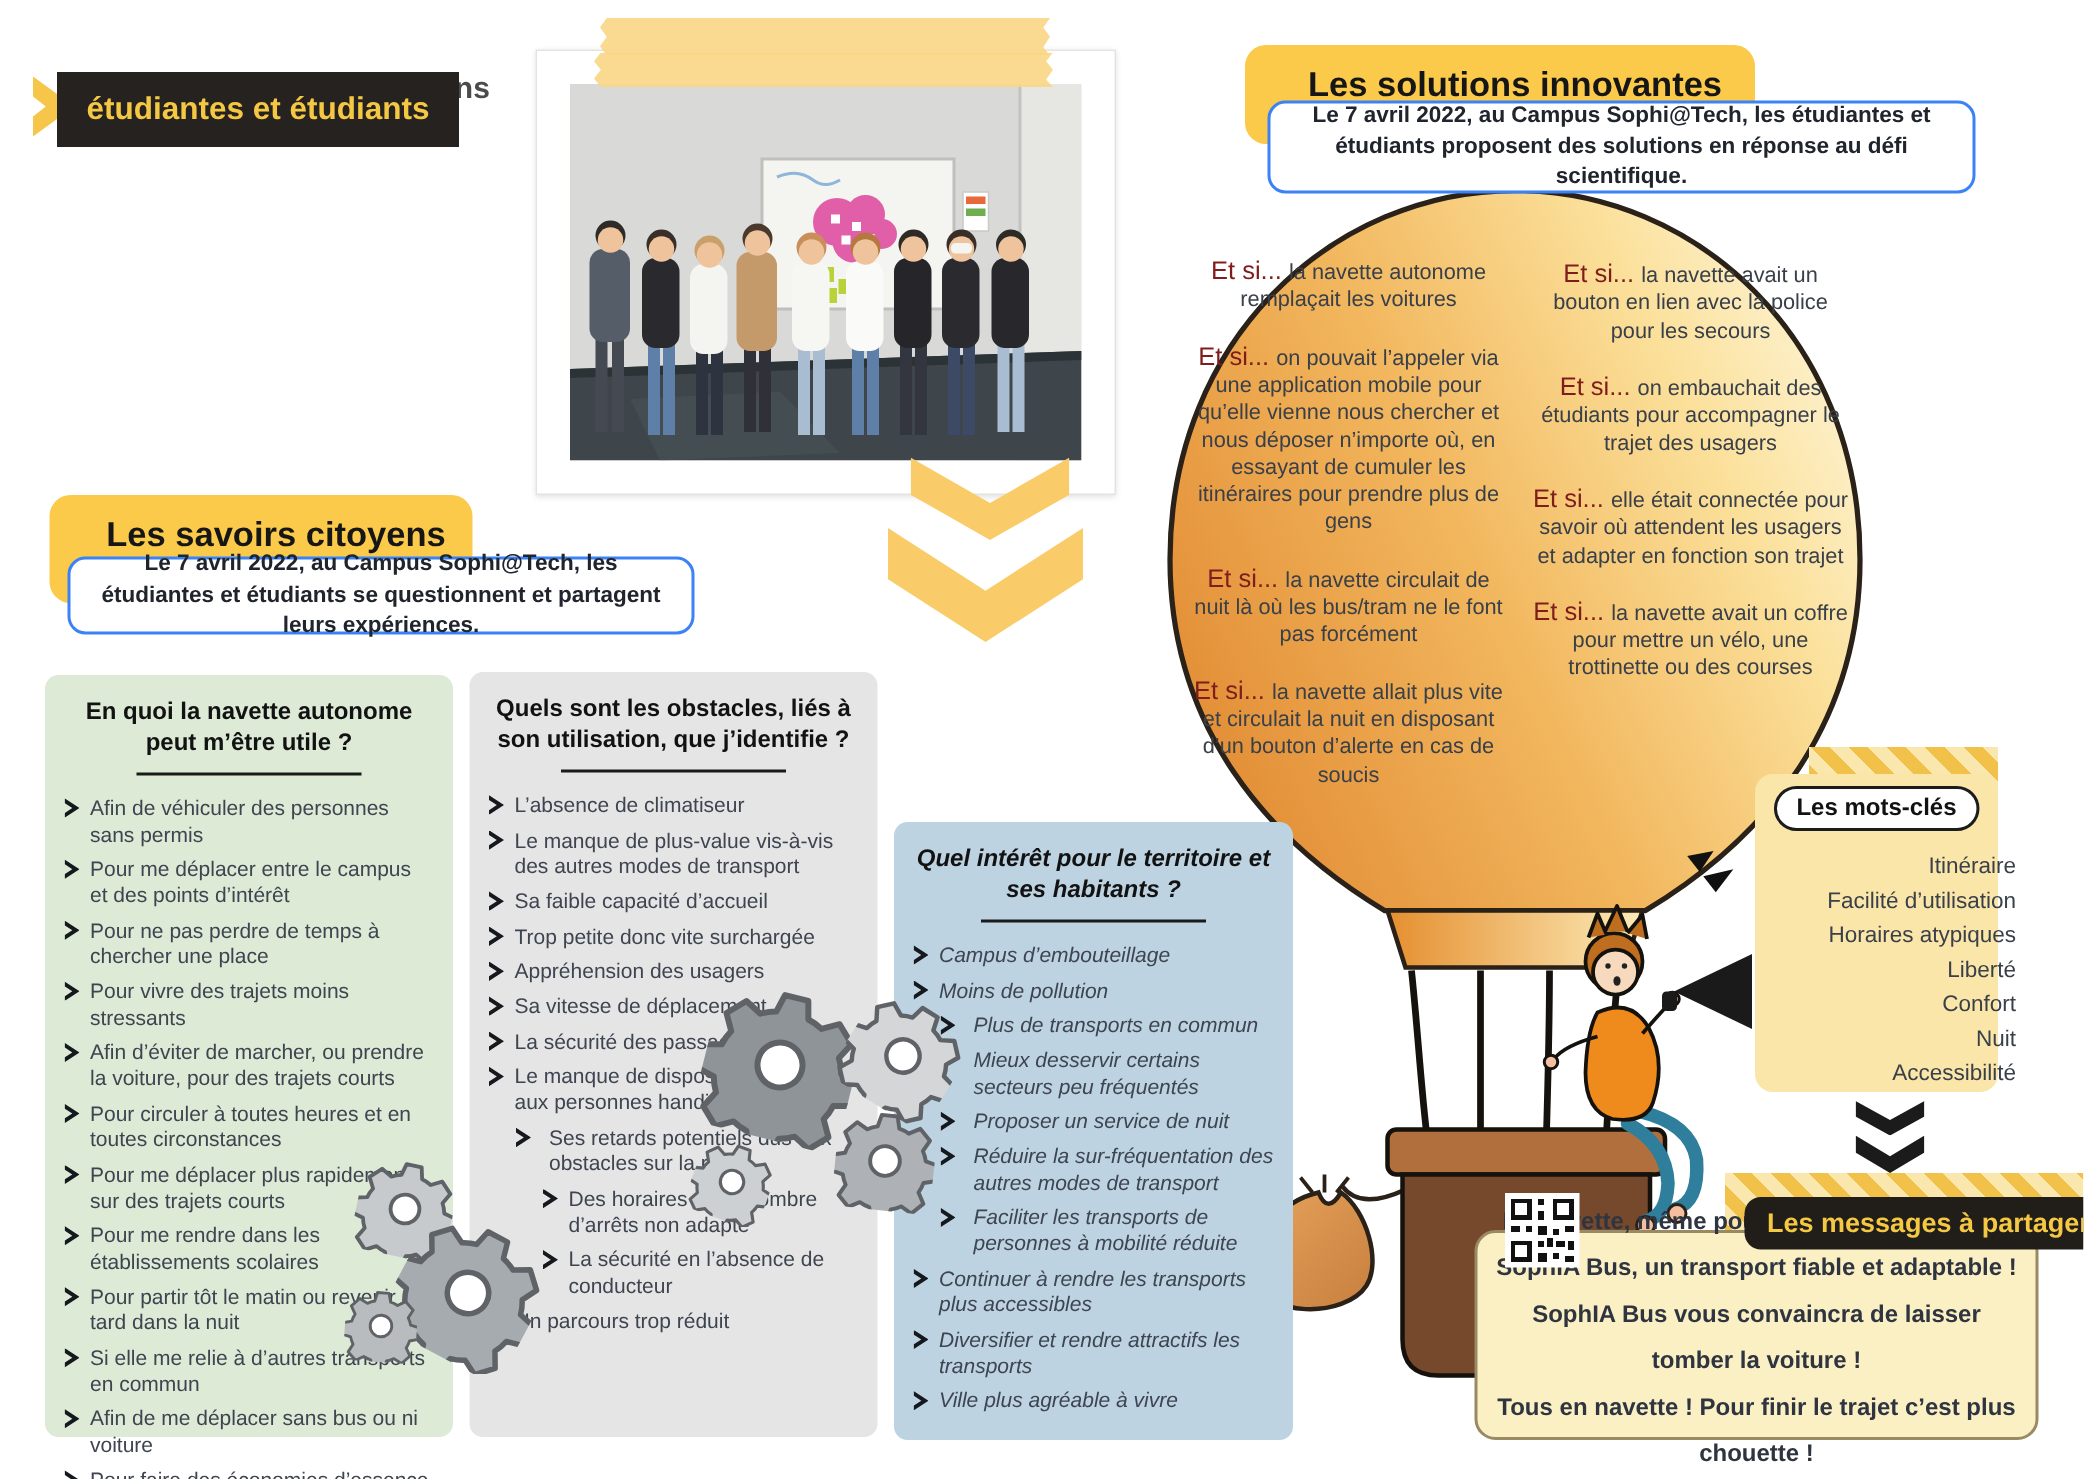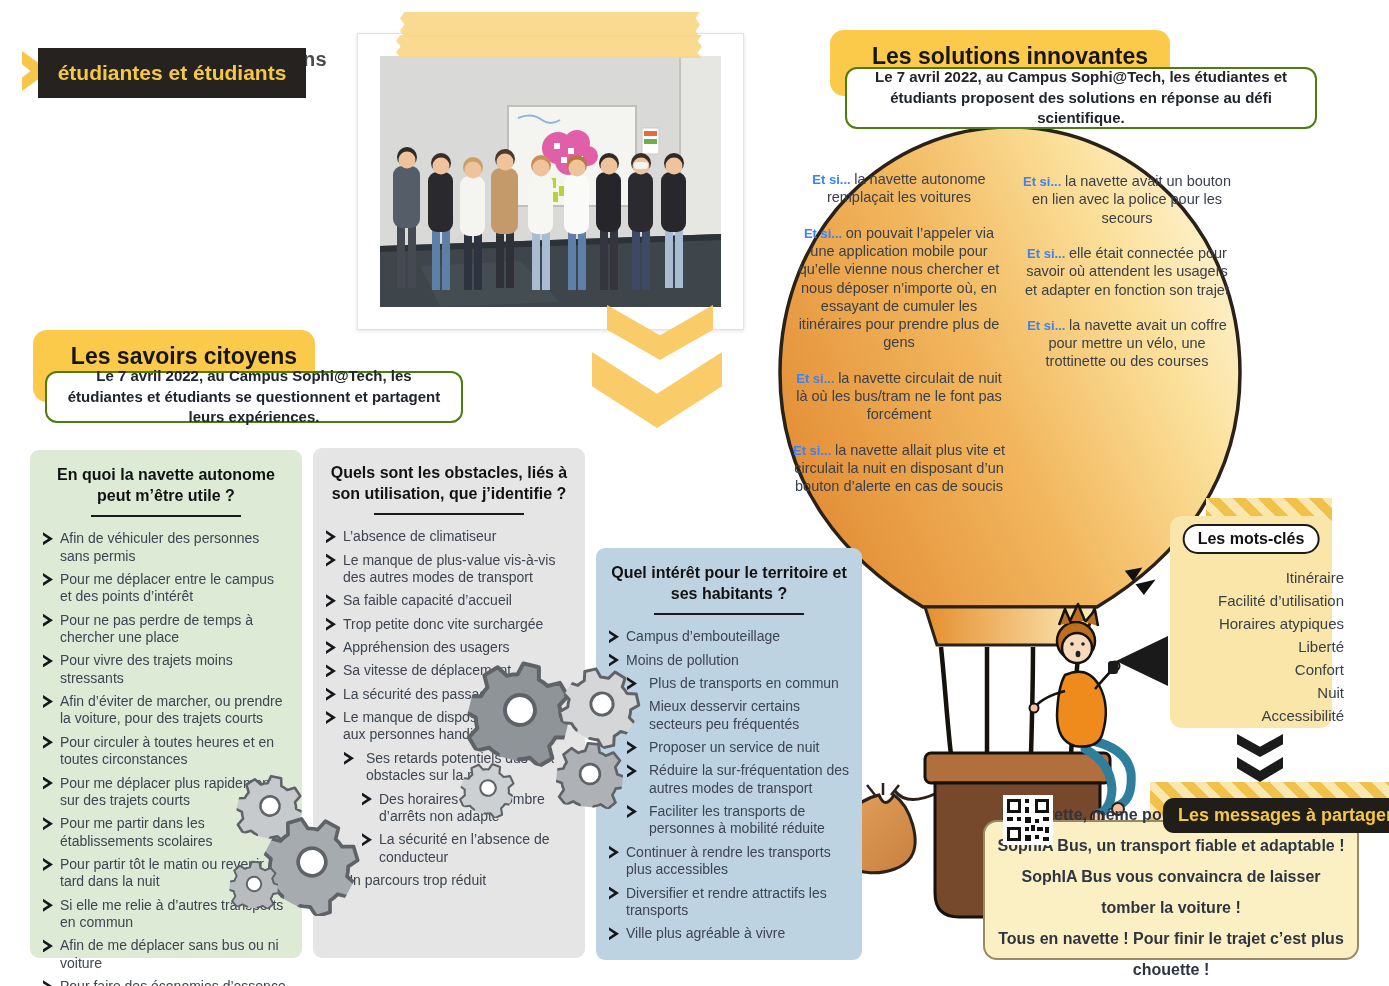--- a/index.html
+++ b/index.html
@@ -27,47 +27,47 @@
     clip-path:polygon(0 0,50% 55%,100% 0,100% 45%,50% 100%,0 45%);}
   .dc1{left:607px;top:305px;width:106px;height:55px;}
   .dc2{left:592px;top:352px;width:130px;height:76px;}
 
   
   .yellow-head{position:absolute;background:#FBCA4A;border-radius:14px;text-align:center;
     font-weight:bold;color:#161616;}
   .yellow-head .hd{padding-top:13px;font-size:23px;padding-left:20px;}
   .head-savoirs{left:33px;top:330px;width:282px;height:72px;}
   .head-solutions{left:830px;top:30px;width:340px;height:66px;}
-  .white-sub{position:absolute;background:#fff;border:2px solid #4d7c0f;border-radius:12px;
+  .white-sub{position:absolute;background:#fff;border:2px solid #3b82f6;border-radius:12px;
     font-weight:bold;font-size:15px;color:#20242c;text-align:center;line-height:1.38;
     display:flex;align-items:center;justify-content:center;padding:6px 14px;box-sizing:border-box;z-index:3;}
   .sub-savoirs{left:45px;top:371px;width:418px;height:52px;}
   .sub-solutions{left:845px;top:67px;width:472px;height:62px;}
 
   
   .box{position:absolute;border-radius:9px;padding:14px 13px 8px;box-sizing:border-box;z-index:2;}
   .box-green{left:30px;top:450px;width:272px;height:508px;background:#DCEAD6;}
   .box-orange{left:313px;top:448px;width:272px;height:510px;background:#e5e5e5;}
-  .box-blue{left:596px;top:548px;width:266px;height:412px;background:#BDD3E2;}
+  .box-blue{left:596px;top:548px;width:266px;height:412px;background:#BDD3E2;font-style:italic;}
   .box-title{font-weight:bold;font-size:16px;color:#121212;text-align:center;line-height:1.32;}
   .box-rule{width:150px;height:2px;background:#1a1a1a;margin:9px auto 13px;}
   .li{display:flex;gap:7px;margin-bottom:6px;font-size:14px;line-height:1.24;color:#3E4450;}
   .li .litxt{display:block;}
   .chev{width:10px;height:13px;flex:0 0 10px;margin-top:2px;background:#15181C;
     clip-path:polygon(0 0,100% 50%,0 100%,0 76%,52% 50%,0 24%);}
   .ind1{padding-left:18px;gap:12px;}
   .ind2{padding-left:36px;}
 
   
   .balloon-svg{position:absolute;left:775px;top:105px;z-index:1;}
   .bcol{position:absolute;z-index:2;text-align:center;}
   .bcol-left{left:792px;top:170px;width:214px;}
   .bcol-right{left:1020px;top:172px;width:214px;}
   .etsi{font-size:14.5px;line-height:1.26;color:#3A4049;margin-bottom:17px;}
-  .etsi-prefix{font-weight:bold;font-size:13px;color:#3b82f6;}
+  .etsi-prefix{font-weight:normal;font-size:17px;color:#7f1d1d;}
 
   
   .gears{position:absolute;z-index:4;}
   .gA{left:226px;top:766px;}
   .gB{left:450px;top:646px;}
 
   
   .stripes{position:absolute;background:repeating-linear-gradient(45deg,#F2C14A 0 9px,#FAE7AE 9px 18px);z-index:4;}
   .band-kw{left:1206px;top:498px;width:126px;height:50px;}
   .band-msg{left:1150px;top:782px;width:239px;height:46px;}
@@ -296,20 +296,21 @@
   </svg>
 
   <div class="bcol bcol-left">
       <div class="etsi"><span class="etsi-prefix">Et si... </span>la navette autonome remplaçait les voitures</div>
       <div class="etsi"><span class="etsi-prefix">Et si... </span>on pouvait l’appeler via une application mobile pour qu’elle vienne nous chercher et nous déposer n’importe où, en essayant de cumuler les itinéraires pour prendre plus de gens</div>
       <div class="etsi"><span class="etsi-prefix">Et si... </span>la navette circulait de nuit là où les bus/tram ne le font pas forcément</div>
       <div class="etsi"><span class="etsi-prefix">Et si... </span>la navette allait plus vite et circulait la nuit en disposant d’un bouton d’alerte en cas de soucis</div>
     </div>
   <div class="bcol bcol-right">
       <div class="etsi"><span class="etsi-prefix">Et si... </span>la navette avait un bouton en lien avec la police pour les secours</div>
+      <div class="etsi"><span class="etsi-prefix">Et si... </span>on embauchait des étudiants pour accompagner le trajet des usagers</div>
       <div class="etsi"><span class="etsi-prefix">Et si... </span>elle était connectée pour savoir où attendent les usagers et adapter en fonction son trajet</div>
       <div class="etsi"><span class="etsi-prefix">Et si... </span>la navette avait un coffre pour mettre un vélo, une trottinette ou des courses</div>
     </div>
 
   <div class="box box-green">
     <div class="box-title">En quoi la navette autonome peut m’être utile ?</div>
     <div class="box-rule"></div>
     <div>
         <div class="li ind0">
           <span class="chev"></span>
@@ -334,21 +335,21 @@
         <div class="li ind0">
           <span class="chev"></span>
           <span class="litxt">Pour circuler à toutes heures et en toutes circonstances</span>
         </div>
         <div class="li ind0">
           <span class="chev"></span>
           <span class="litxt">Pour me déplacer plus rapidement sur des trajets courts</span>
         </div>
         <div class="li ind0">
           <span class="chev"></span>
-          <span class="litxt">Pour me partir dans les établissements scolaires</span>
+          <span class="litxt">Pour me rendre dans les établissements scolaires</span>
         </div>
         <div class="li ind0">
           <span class="chev"></span>
           <span class="litxt">Pour partir tôt le matin ou revenir tard dans la nuit</span>
         </div>
         <div class="li ind0">
           <span class="chev"></span>
           <span class="litxt">Si elle me relie à d’autres transports en commun</span>
         </div>
         <div class="li ind0">

